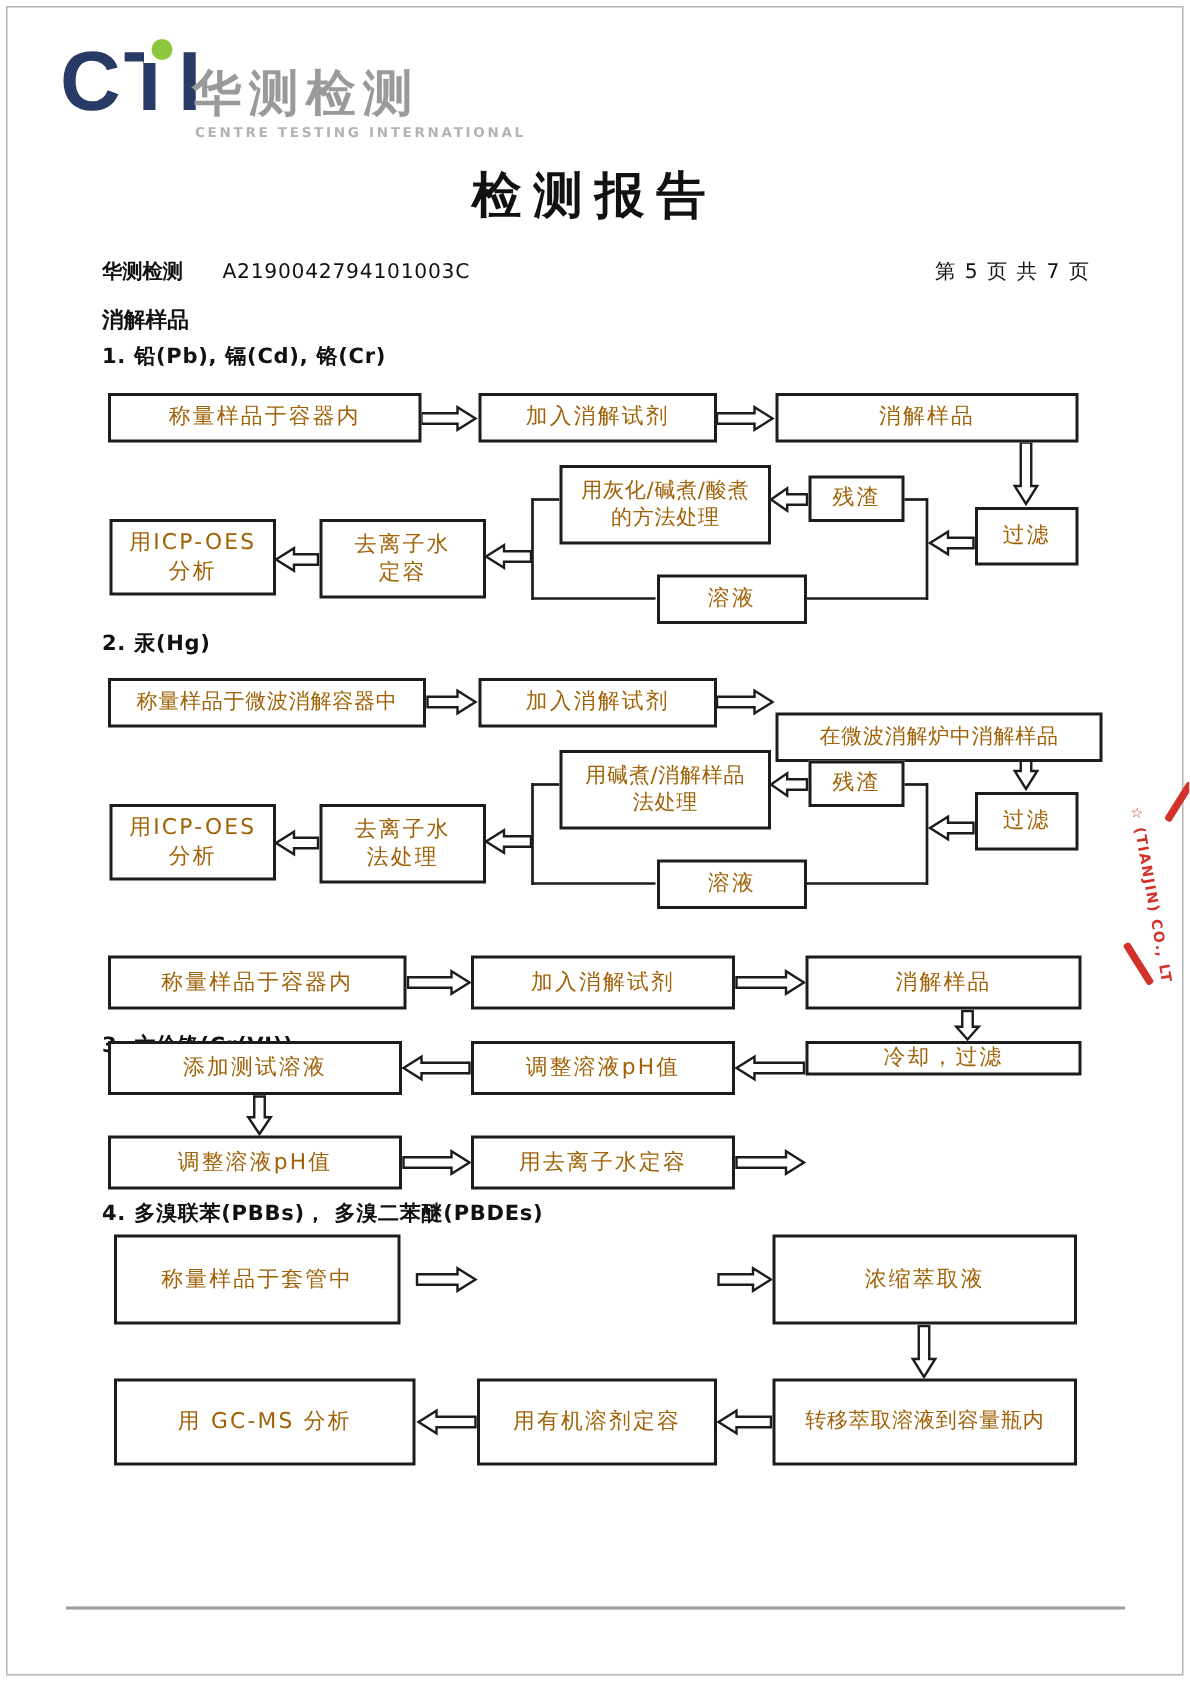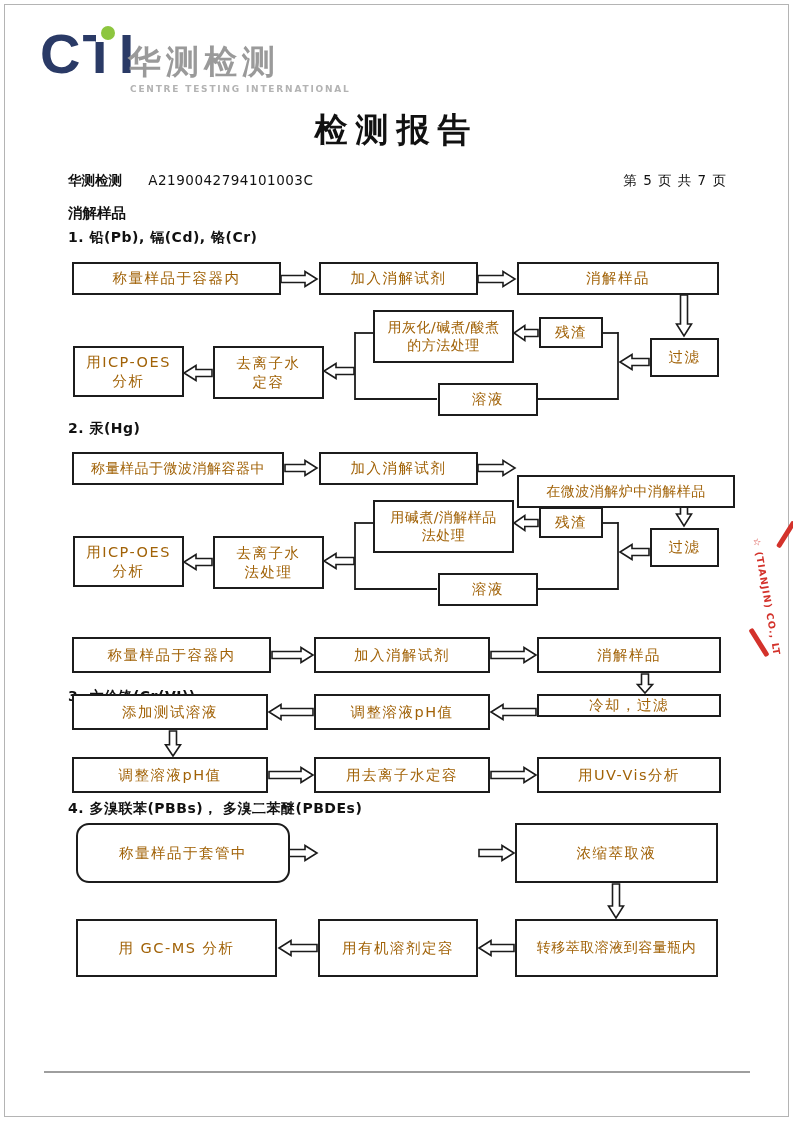--- a/index.html
+++ b/index.html
@@ -184,26 +184,23 @@
     </div>
   <div class="box" style="left:72px;top:694px;width:196px;height:36px;">
       <span>添加测试溶液</span>
     </div>
   <div class="box" style="left:72px;top:757px;width:196px;height:36px;">
       <span>调整溶液pH值</span>
     </div>
   <div class="box" style="left:314px;top:757px;width:176px;height:36px;">
       <span>用去离子水定容</span>
     </div>
-  <div class="box" style="left:537px;top:757px;width:184px;height:36px;">
-      <span>用UV-Vis分析</span>
-    </div>
 
   <div class="flow-heading" style="top:800px;">4.  多溴联苯(PBBs)， 多溴二苯醚(PBDEs)</div>
-  <div class="box" style="left:76px;top:823px;width:214px;height:60px;border-radius:13px;">
+  <div class="box" style="left:76px;top:823px;width:191px;height:60px;">
       <span>称量样品于套管中</span>
     </div>
   <div class="box" style="left:515px;top:823px;width:203px;height:60px;">
       <span>浓缩萃取液</span>
     </div>
   <div class="box small" style="left:515px;top:919px;width:203px;height:58px;">
       <span>转移萃取溶液到容量瓶内</span>
     </div>
   <div class="box" style="left:318px;top:919px;width:160px;height:58px;">
       <span>用有机溶剂定容</span>

